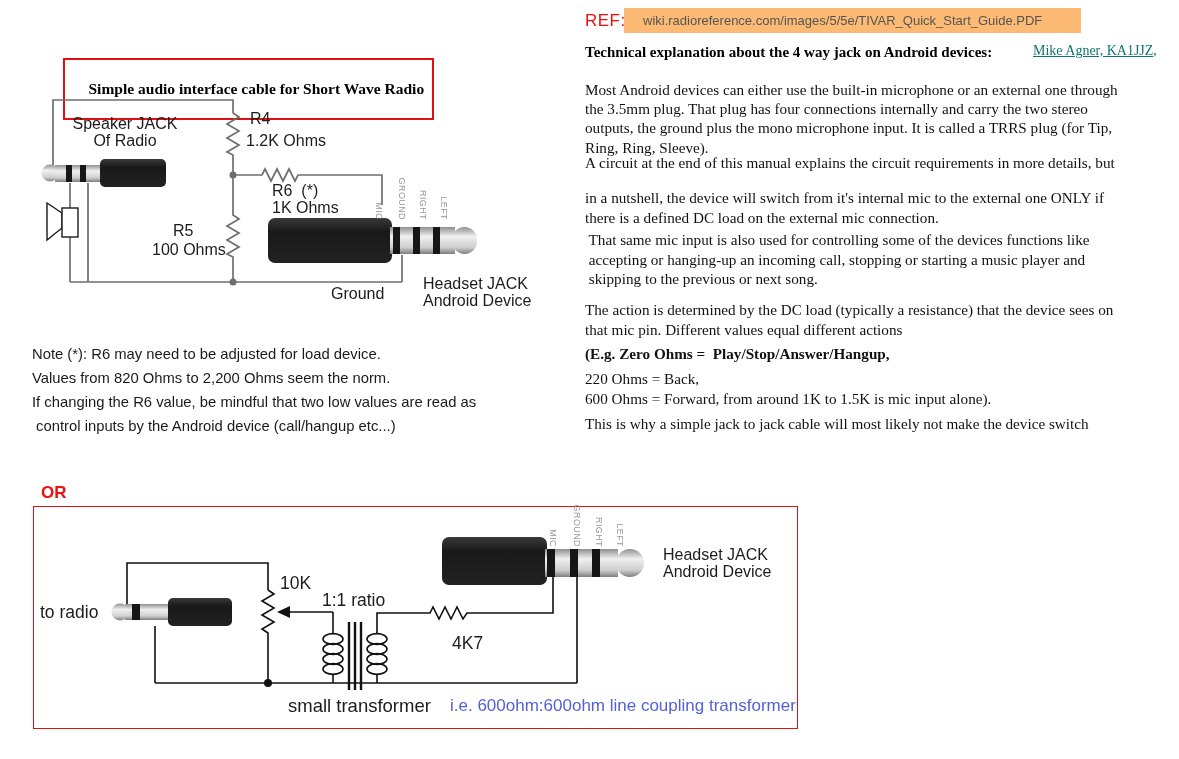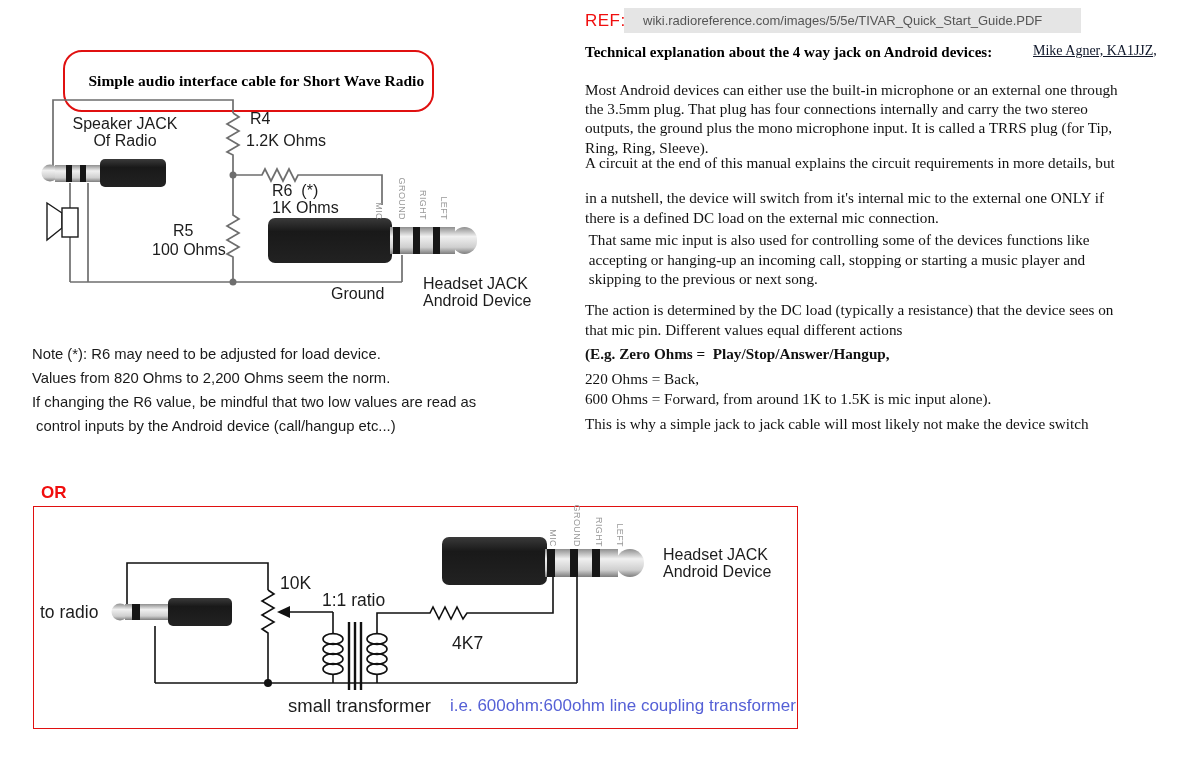--- a/index.html
+++ b/index.html
@@ -2,24 +2,24 @@
 <html><head>
 <meta charset="utf-8">
 <style>
   html,body{margin:0;padding:0;background:#ffffff;}
   .page{position:relative;width:1179px;height:759px;background:#fff;overflow:hidden;
         font-family:"Liberation Sans",sans-serif;}
   .title-box{position:absolute;border:2px solid #e01010;padding:2px 8px;
         font-family:"Liberation Serif",serif;font-weight:bold;font-size:15.5px;color:#000;
         min-width:340px;text-align:center;white-space:pre;}
   .ref-label{position:absolute;color:#f00e0e;font-size:17px;letter-spacing:.5px;}
-  .ref-pill{position:absolute;background:#e5e5e5;height:25px;width:457px;}
+  .ref-pill{position:absolute;background:#fdba74;height:25px;width:457px;}
   .ref-pill span{display:block;line-height:25px;padding-left:19px;font-size:13px;color:#555555;white-space:pre;}
   .heading{position:absolute;font-family:Liberation Serif, serif;font-weight:bold;font-size:15px;color:#000;white-space:pre;}
-  .author-link{position:absolute;font-family:"Liberation Serif",serif;font-size:14px;color:#0f172a;
+  .author-link{position:absolute;font-family:"Liberation Serif",serif;font-size:14px;color:#0f766e;
         text-decoration:underline;white-space:pre;cursor:pointer;}
   .sline{position:absolute;font-family:"Liberation Serif",serif;font-size:15.2px;color:#111;white-space:pre;}
   .nline{position:absolute;font-family:"Liberation Sans",sans-serif;font-size:14.8px;color:#1a1a1a;white-space:pre;}
   .or-label{position:absolute;color:#f00e0e;font-size:17px;font-weight:bold;white-space:pre;}
   .or-box{position:absolute;border:1.5px solid #e01010;}
   svg{position:absolute;overflow:visible;}
   svg text{font-family:"Liberation Sans",sans-serif;fill:#1c1c1c;}
   .lbl{font-size:16px;}
   .lbl2{font-size:17.5px;}
   .lblbig{font-size:18.5px;}
@@ -28,21 +28,21 @@
   .wire1{stroke:#6e6e6e;stroke-width:1.7;fill:none;}
   .wire2{stroke:#111111;stroke-width:1.6;fill:none;}
   .dot1{fill:#6e6e6e;}
   .dot2{fill:#111111;}
 </style>
 </head>
 <body>
 
 <div class="page">
 
-  <div class="title-box" style="left:63px;top:50px;border-radius:19px;">
+  <div class="title-box" style="left:63px;top:58px;">
     <span>Simple audio interface cable for Short Wave Radio</span>
   </div>
 
   <svg style="left:25px;top:85px;" width="510" height="232" viewBox="0 0 510 232">
     <defs>
       <linearGradient id="metal" x1="0" y1="0" x2="0" y2="1">
         <stop offset="0" stop-color="#8f8f8f"></stop>
           <stop offset="0.35" stop-color="#f0f0f0"></stop>
         <stop offset="0.75" stop-color="#cfcfcf"></stop>
           <stop offset="1" stop-color="#7d7d7d"></stop>

